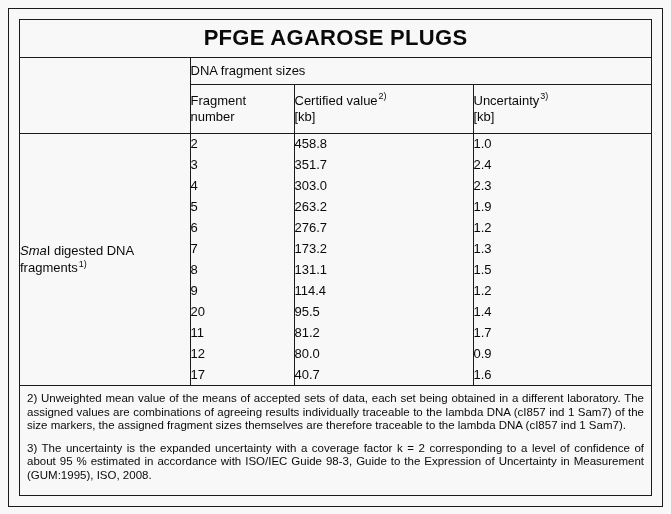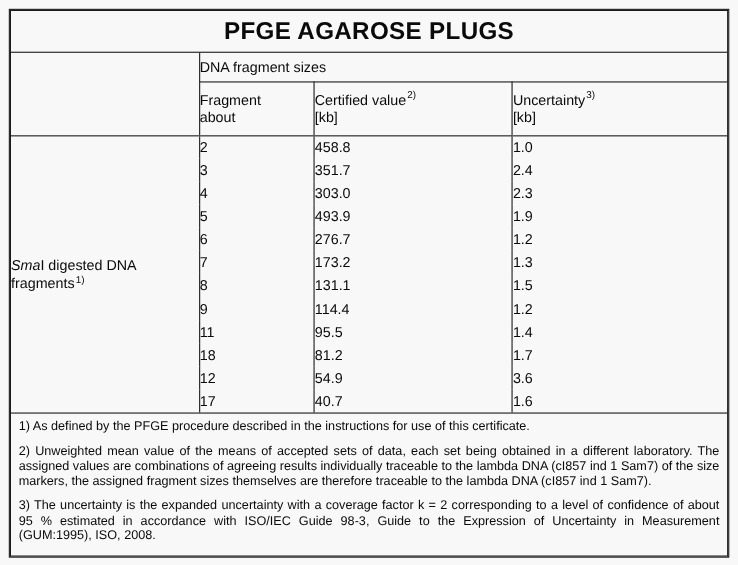--- a/index.html
+++ b/index.html
@@ -14,21 +14,21 @@
     background:var(--bg);
     color:var(--text);
     font-family:"Liberation Sans",sans-serif;
     position:relative;
   }
 
   .frame{
     position:absolute;left:8px;top:8px;
     width:655px;height:499px;
     border:1px solid var(--border);
-    padding:0;
+    padding:10px;
   }
   .frame-inner{
     width:100%;height:100%;
     border:1px solid var(--border);
     display:flex;flex-direction:column;
     overflow:hidden;
   }
 
   .title{
     flex:none;height:38px;
@@ -100,21 +100,21 @@
         <col style="width:194px">
       </colgroup>
       <thead>
         <tr class="group-row">
           <td class="bb" rowspan="2"></td>
           <th class="bl bb" colspan="3">DNA fragment sizes</th>
         </tr>
         <tr class="colhead-row">
           <th class="bl bb">
             <span>Fragment</span><br>
-            <span>about</span>
+            <span>number</span>
           </th>
           <th class="bl bb">
             <span>Certified value</span><sup class="fn-ref">2)</sup><br>
             <span>[kb]</span>
           </th>
           <th class="bl bb">
             <span>Uncertainty</span><sup class="fn-ref">3)</sup><br>
             <span>[kb]</span>
           </th>
         </tr>
@@ -134,21 +134,21 @@
           <td class="bl">351.7</td>
           <td class="bl">2.4</td>
         </tr>
           <tr class="data-row">
           <td class="bl">4</td>
           <td class="bl">303.0</td>
           <td class="bl">2.3</td>
         </tr>
           <tr class="data-row">
           <td class="bl">5</td>
-          <td class="bl">493.9</td>
+          <td class="bl">263.2</td>
           <td class="bl">1.9</td>
         </tr>
           <tr class="data-row">
           <td class="bl">6</td>
           <td class="bl">276.7</td>
           <td class="bl">1.2</td>
         </tr>
           <tr class="data-row">
           <td class="bl">7</td>
           <td class="bl">173.2</td>
@@ -158,42 +158,41 @@
           <td class="bl">8</td>
           <td class="bl">131.1</td>
           <td class="bl">1.5</td>
         </tr>
           <tr class="data-row">
           <td class="bl">9</td>
           <td class="bl">114.4</td>
           <td class="bl">1.2</td>
         </tr>
           <tr class="data-row">
-          <td class="bl">11</td>
+          <td class="bl">20</td>
           <td class="bl">95.5</td>
           <td class="bl">1.4</td>
         </tr>
           <tr class="data-row">
-          <td class="bl">18</td>
+          <td class="bl">11</td>
           <td class="bl">81.2</td>
           <td class="bl">1.7</td>
         </tr>
           <tr class="data-row">
           <td class="bl">12</td>
-          <td class="bl">54.9</td>
-          <td class="bl">3.6</td>
+          <td class="bl">80.0</td>
+          <td class="bl">0.9</td>
         </tr>
           <tr class="data-row">
           <td class="bl">17</td>
           <td class="bl">40.7</td>
           <td class="bl">1.6</td>
         </tr>
         </tbody>
     </table>
 
     <div class="footnotes">
-      <p>1) As defined by the PFGE procedure described in the instructions for use of this certificate.</p>
       <p>2) Unweighted mean value of the means of accepted sets of data, each set being obtained in a different laboratory. The assigned values are combinations of agreeing results individually traceable to the lambda DNA (cI857 ind 1 Sam7) of the size markers, the assigned fragment sizes themselves are therefore traceable to the lambda DNA (cI857 ind 1 Sam7).</p>
       <p>3) The uncertainty is the expanded uncertainty with a coverage factor k = 2 corresponding to a level of confidence of about 95 % estimated in accordance with ISO/IEC Guide 98-3, Guide to the Expression of Uncertainty in Measurement (GUM:1995), ISO, 2008.</p>
     </div>
 
   </div>
 </div>
 
 </body></html>

